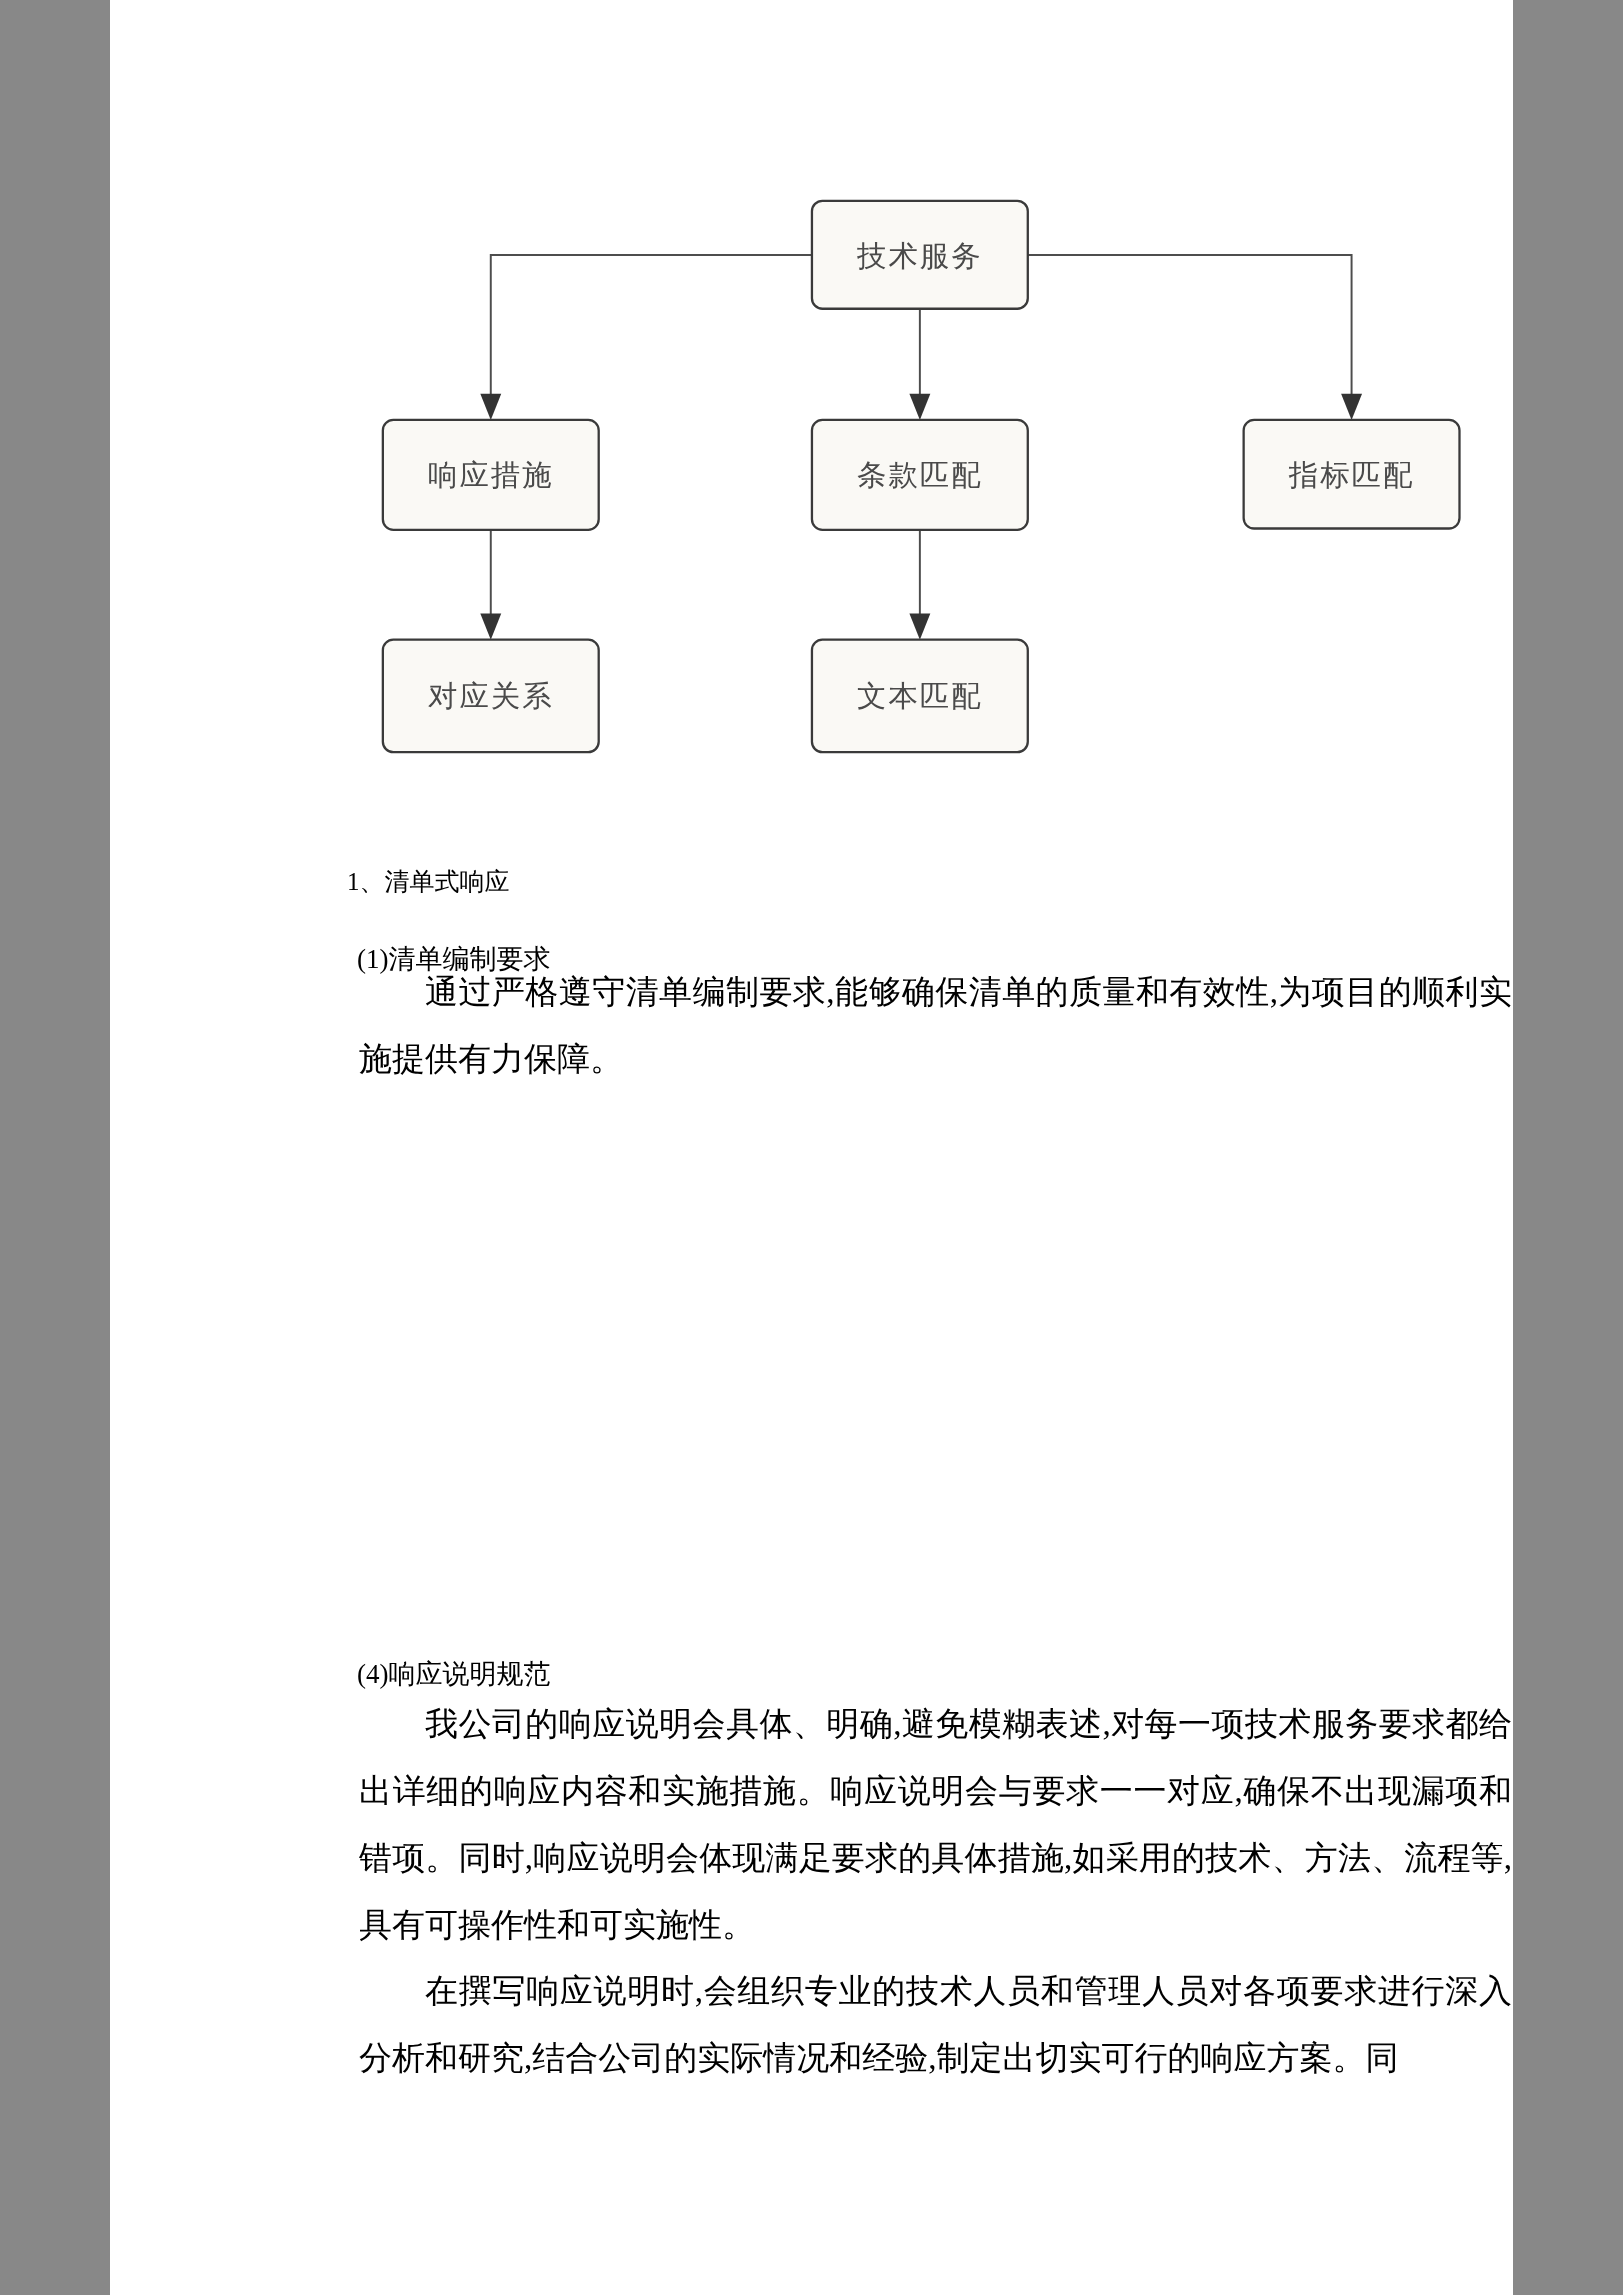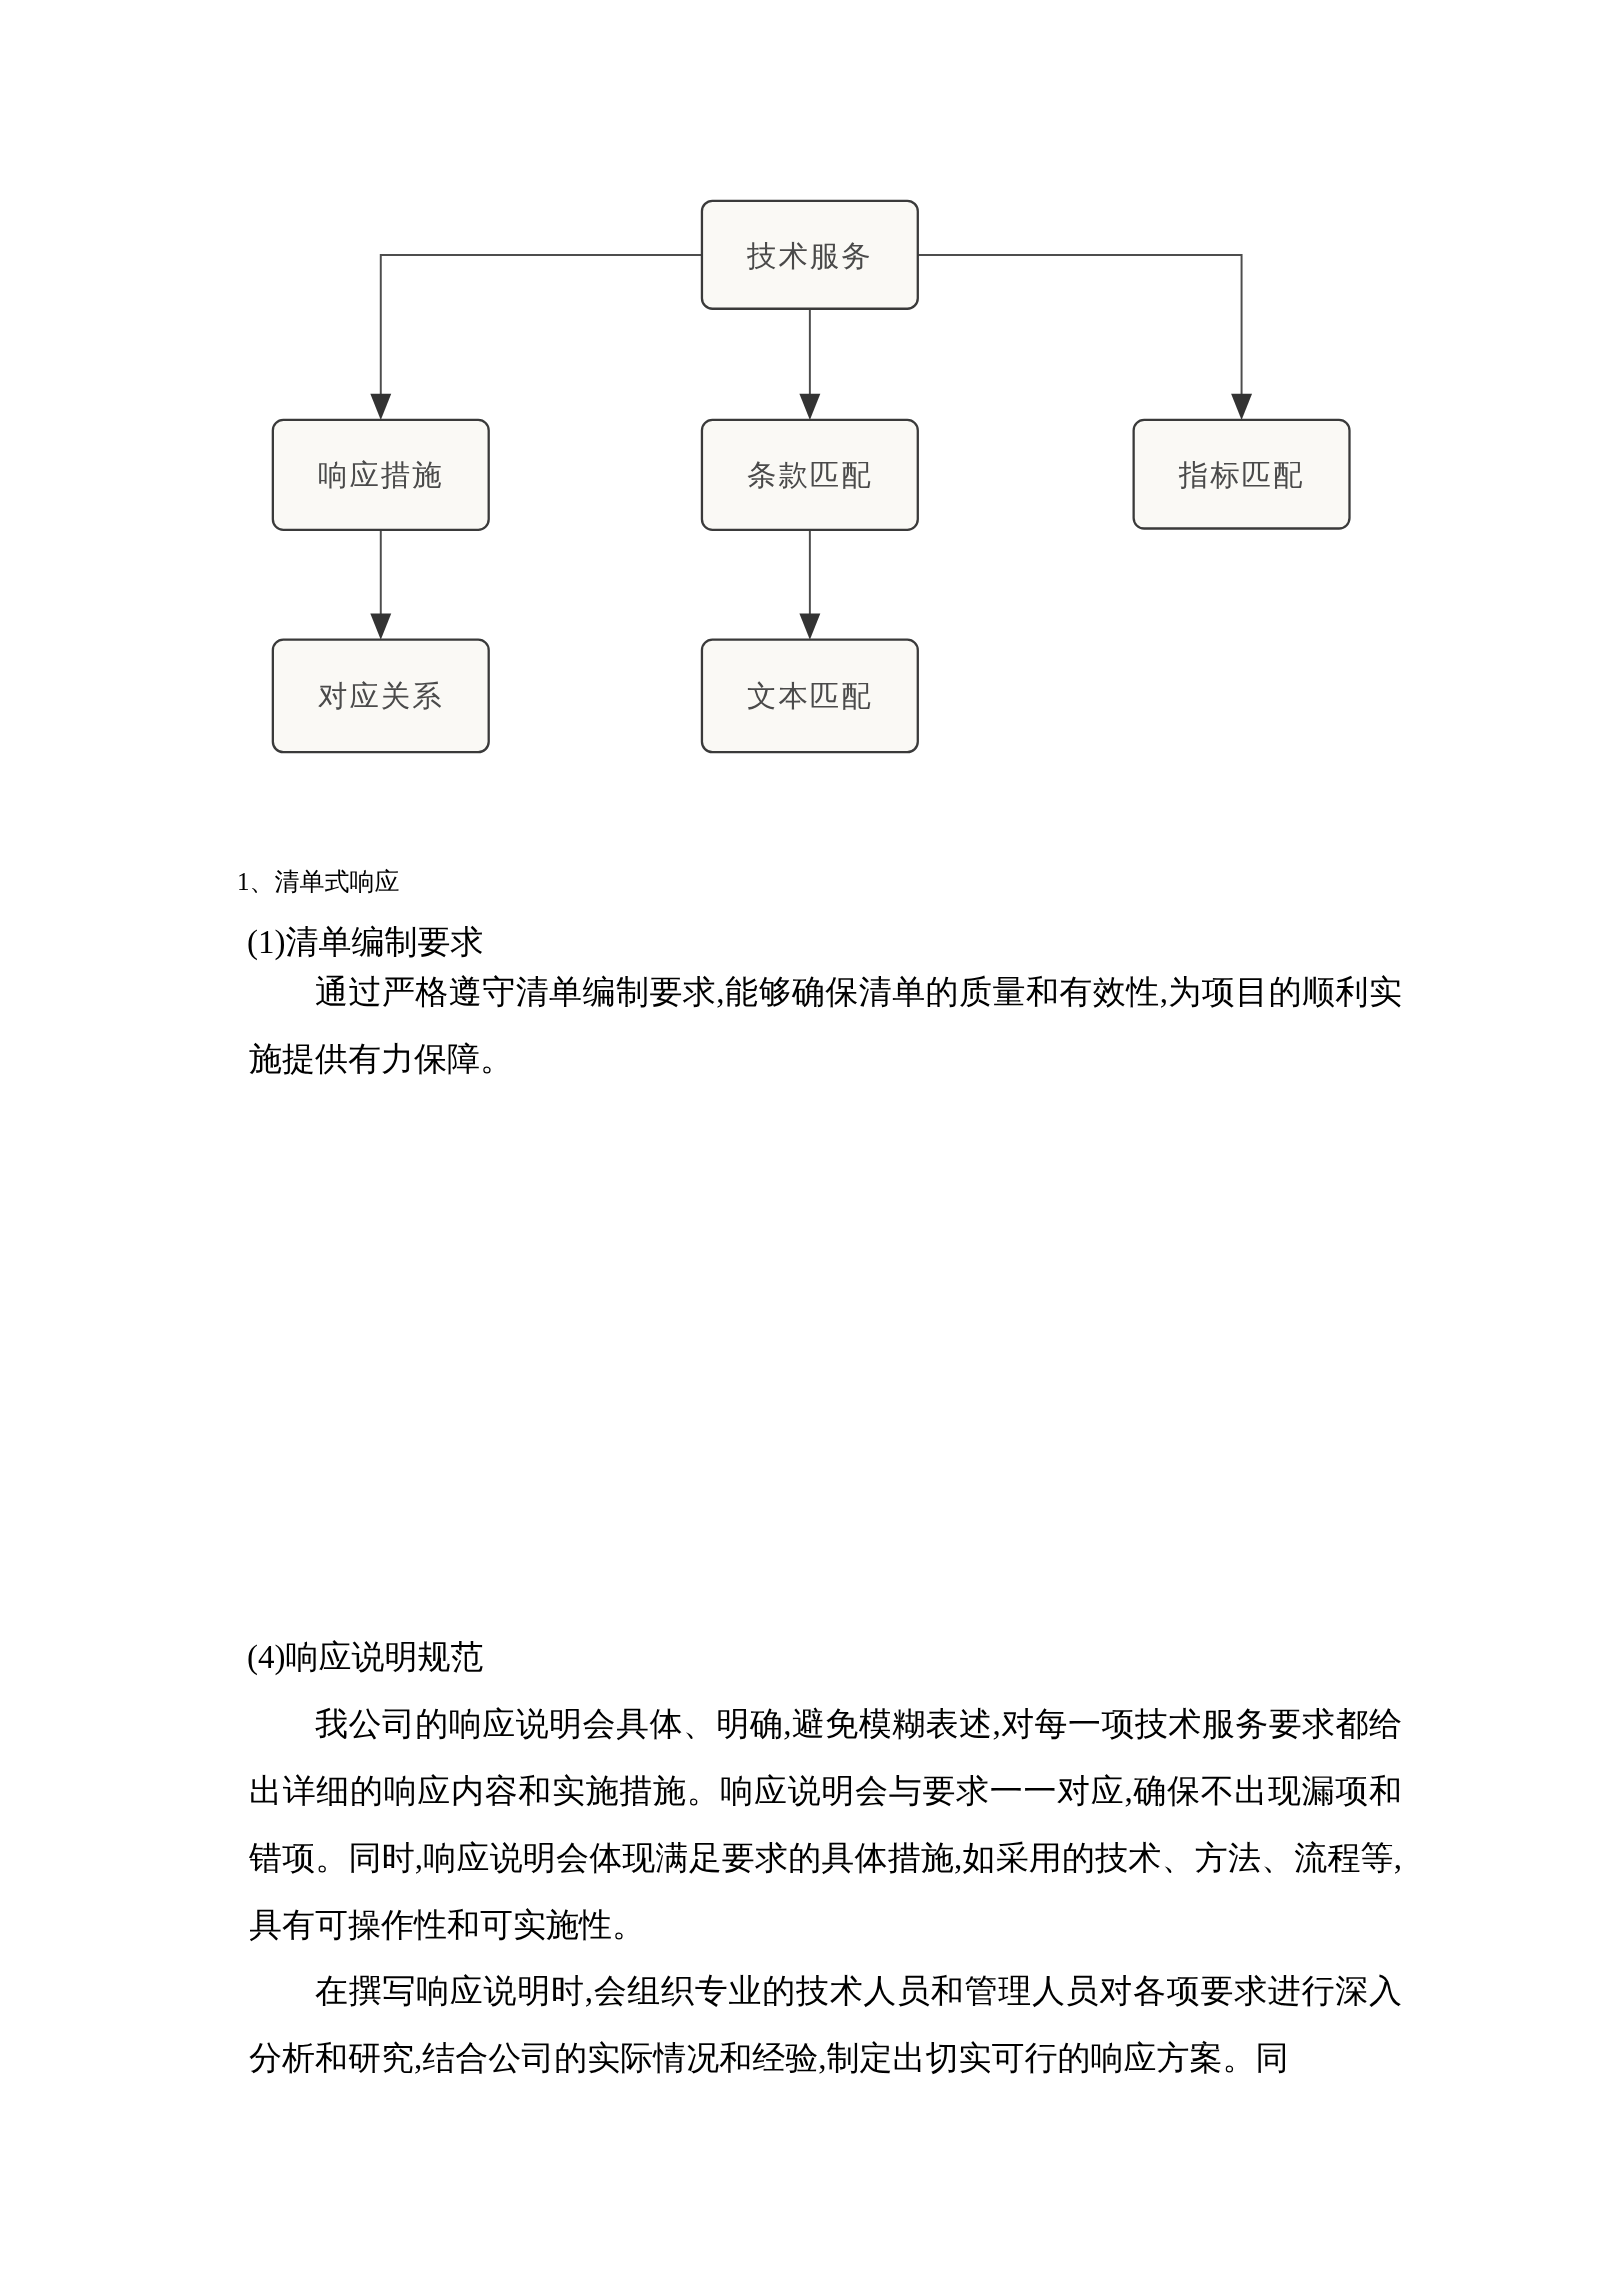--- a/index.html
+++ b/index.html
@@ -1,18 +1,18 @@
 <!DOCTYPE html>
 <html style="font-size:10.5px"><head>
 <meta charset="utf-8">
 <style>
   html,body { margin:0; padding:0; background:#888; }
   .page {
     position:relative;
-    width:1623px; height:2295px;
+    width:1403px; height:2295px;
     margin:0 auto;
     background:#ffffff;
     overflow:hidden;
     font-family:"Liberation Serif","DejaVu Serif",serif;
     color:#000000;
   }
   
   .flowchart {
     position:absolute; left:0; top:0;
     width:1623px; height:798px;
@@ -42,22 +42,23 @@
     font-size:39px; line-height:52px;
     white-space:nowrap;
   }
   .h3 {
     position:absolute; left:237px; top:860px;
     font-size:25px; line-height:44px;
     white-space:nowrap;
   }
   .h4 {
     position:absolute; left:247px;
-    font-size:33px; line-height:44px;
+    font-size:27px; line-height:44px;
     white-space:nowrap;
+    margin-top:17px;
   }
   .h4a { top:920px; }
   .h4b { top:1635px; }
   .body-block {
     position:absolute; left:249px; width:1153px;
     font-size:33px; line-height:67px;
     text-align:justify;
     text-justify:inter-ideograph;
   }
   .body-block p { margin:0; padding:0; text-indent:2em; }

